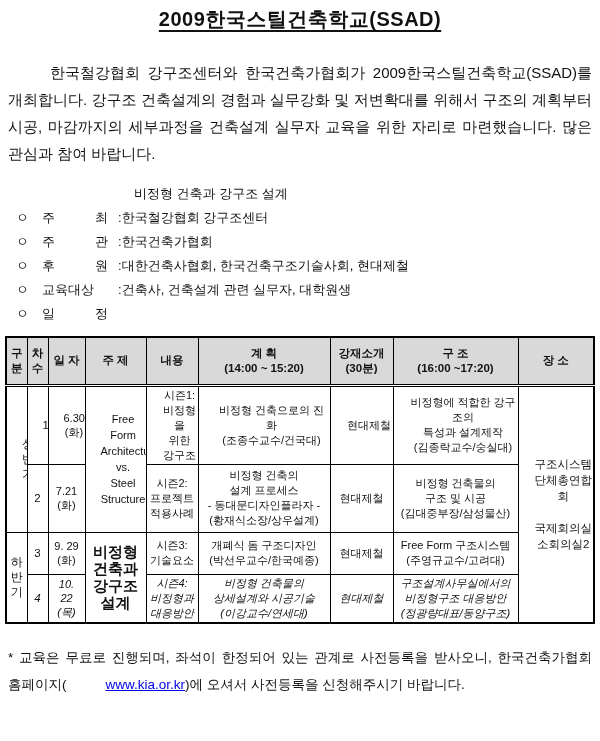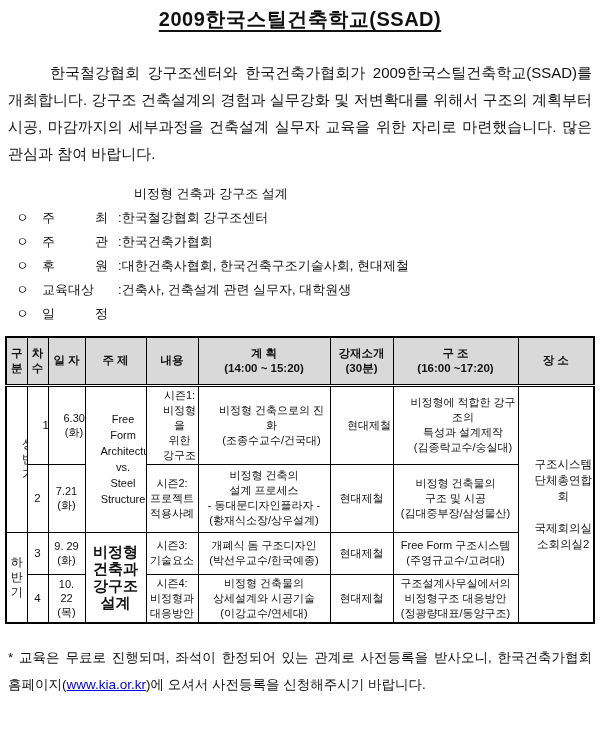--- a/index.html
+++ b/index.html
@@ -56,28 +56,28 @@
   td.c-group { font-size:12px; line-height:15px; }
   td.c-no { font-size:11.5px; }
   td.c-date { line-height:14px; }
   td.c-topic-en { font-size:11px; line-height:16px; }
   td.c-topic-kr { font-weight:bold; font-size:15px; line-height:17px; }
   td.c-content, td.c-plan, td.c-structure { line-height:15px; }
   td.c-place { font-size:11.5px; line-height:16px; }
   tr.r1 td { height:52px;padding-left:15px; }
   tr.r2 td { height:68px; }
   tr.r3 td { height:42px; }
-  tr.r4 td { height:45px; }
+  tr.r4 td { height:45px;font-style:italic; }
 
   .note {
     margin:20px 8px 0 8px;
     font-size:13.5px; line-height:27px;
     text-align:justify; word-break:keep-all;
   }
-  .note a, .contact a { color:#0000e6; }
+  .note a, .contact a { color:#0000e6;padding-left:39px; }
   .note a { text-decoration:underline; }
 </style>
 </head>
 <body>
 
 <div class="page">
 
   <div class="doc-title">2009한국스틸건축학교(SSAD)</div>
 
   <p class="intro">한국철강협회 강구조센터와 한국건축가협회가 2009한국스틸건축학교(SSAD)를 개최합니다. 강구조 건축설계의 경험과 실무강화 및 저변확대를 위해서 구조의 계획부터 시공, 마감까지의 세부과정을 건축설계 실무자 교육을 위한 자리로 마련했습니다. 많은 관심과 참여 바랍니다.</p>

